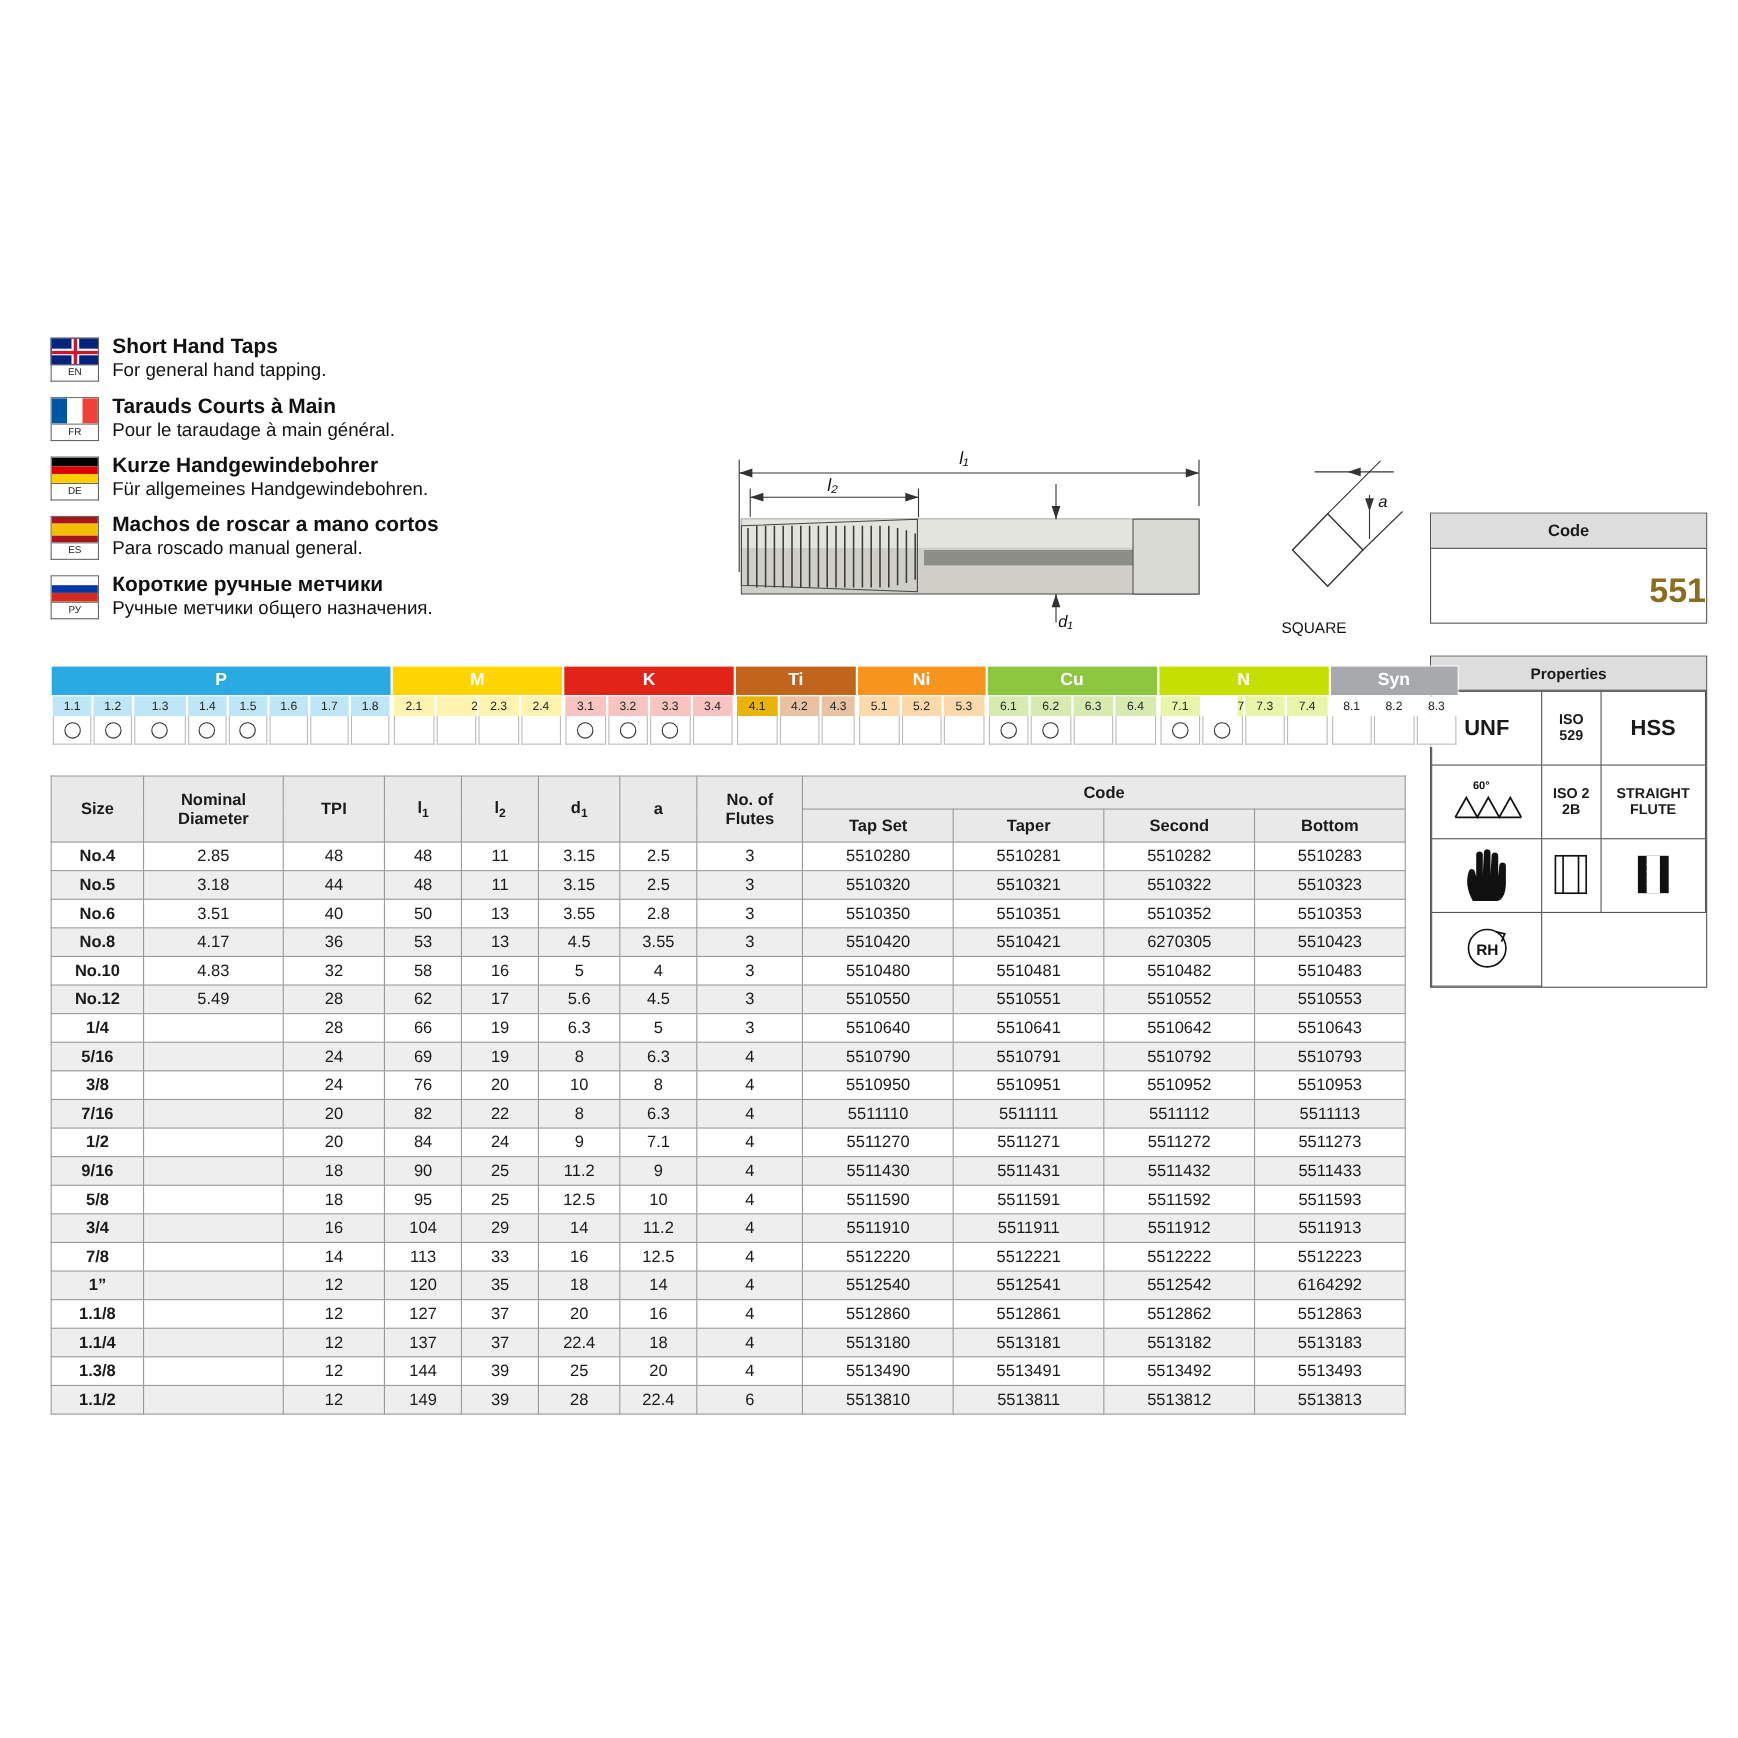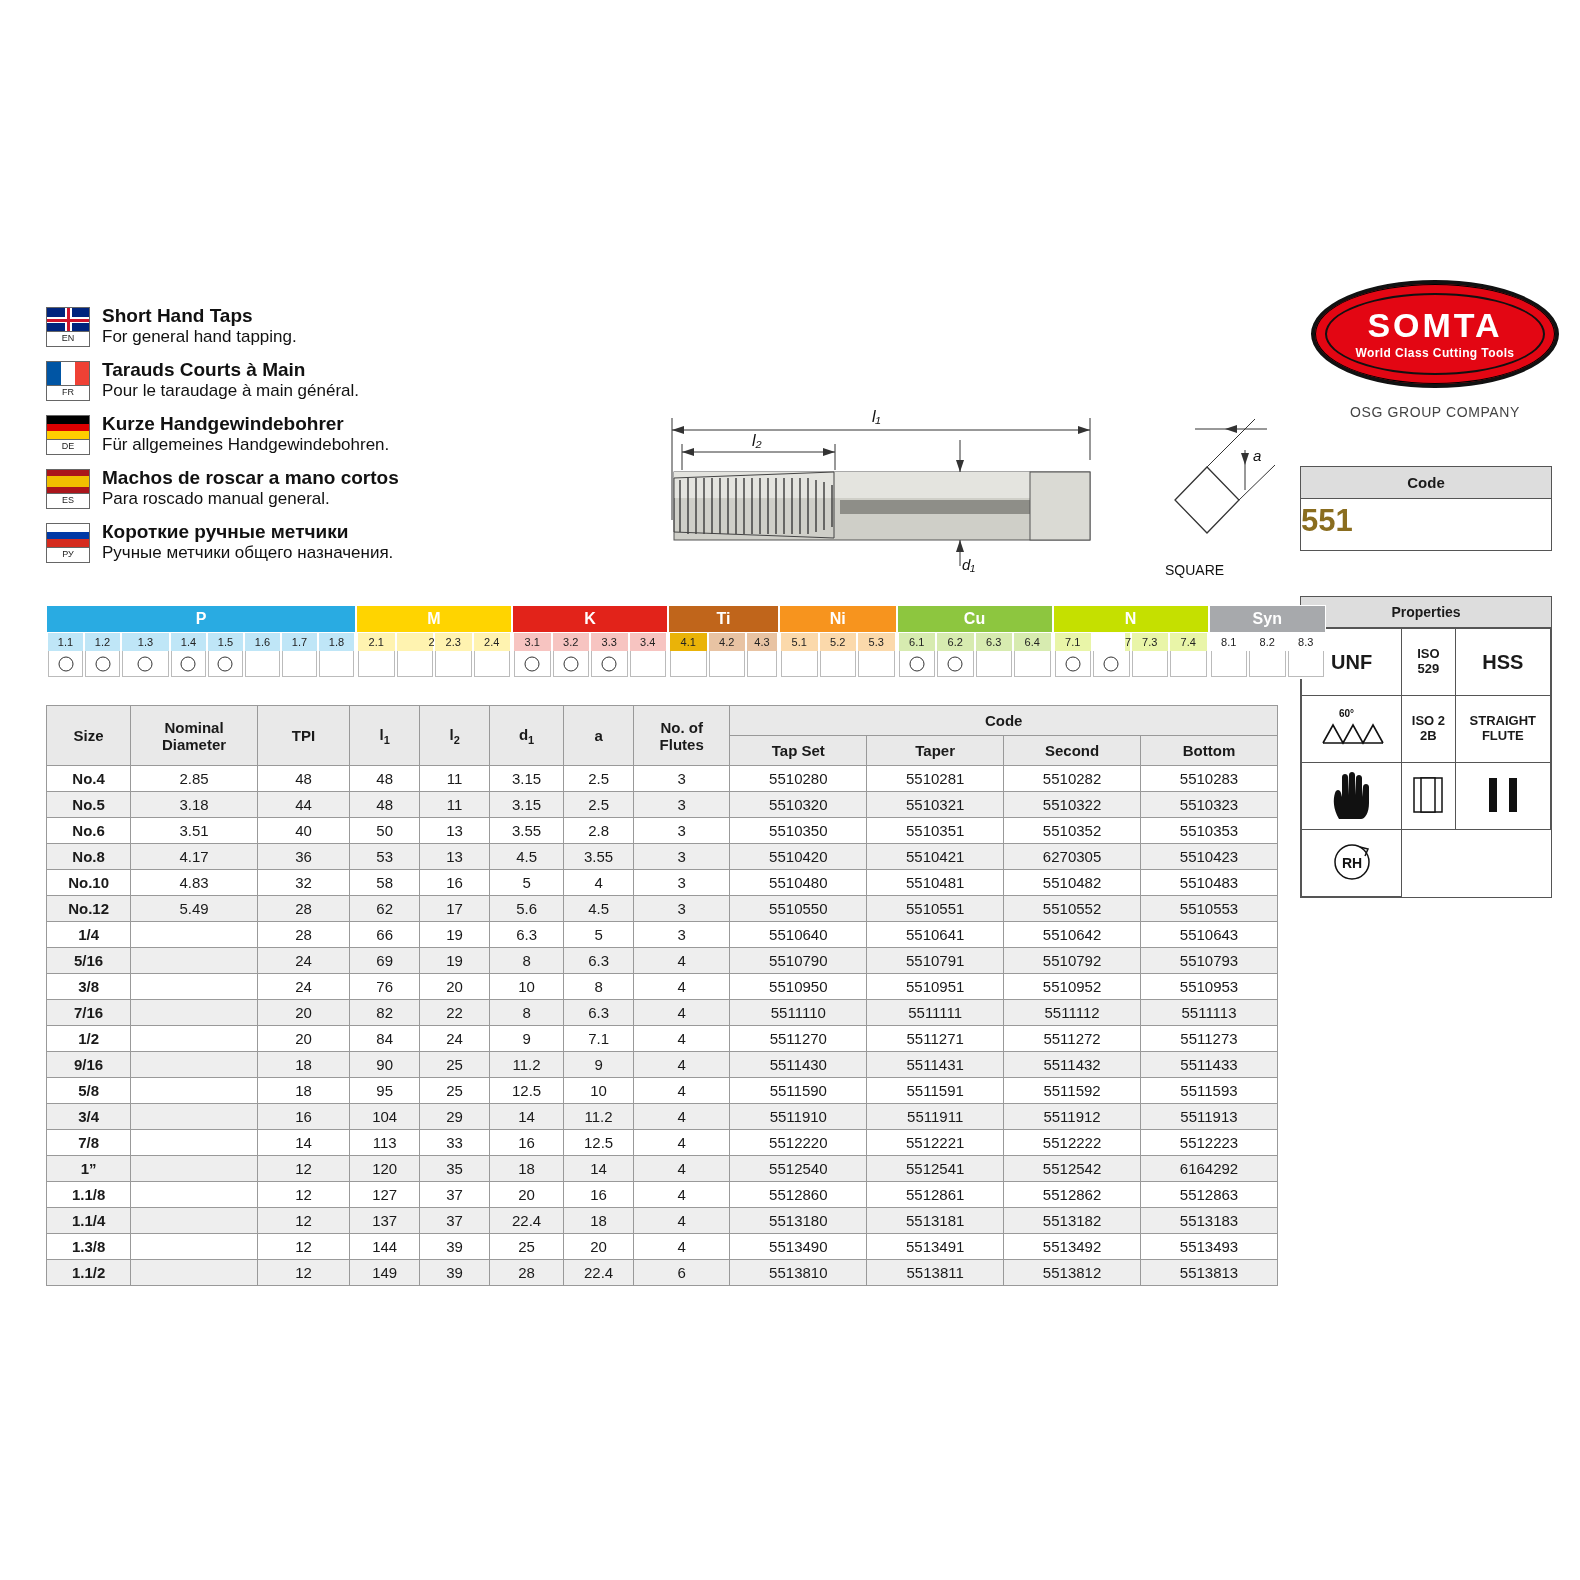--- a/index.html
+++ b/index.html
@@ -57,21 +57,21 @@
   .logo-oval{width:240px;height:100px;background:#e30613;border-radius:50%;
     border:4px solid #111;margin:0 auto;position:relative;box-shadow:0 0 0 1px #000 inset;}
   .logo-inner{position:absolute;left:10px;top:9px;right:10px;bottom:9px;border:2px solid #111;border-radius:50%;}
   .logo-somta{position:absolute;left:0;right:0;top:22px;font-size:34px;font-weight:bold;color:#fff;letter-spacing:3px;}
   .logo-tag{position:absolute;left:0;right:0;top:62px;font-size:12px;font-weight:bold;color:#fff;letter-spacing:.4px;}
   .logo-company{font-size:14px;color:#444;margin-top:16px;letter-spacing:.6px;}
 
   
   .codebox{position:absolute;left:1300px;top:466px;width:250px;border:1px solid #555;}
   .codebox .hd{background:#ddd;text-align:center;font-size:15px;font-weight:bold;padding:7px 0;border-bottom:1px solid #555;}
-  .codebox .val{text-align:left;font-size:31px;font-weight:bold;color:#8a6d1f;padding:4px 0 11px;}
+  .codebox .val{text-align:right;font-size:31px;font-weight:bold;color:#8a6d1f;padding:20px 0 11px;}
 
   
   .props{position:absolute;left:1300px;top:596px;width:250px;border:1px solid #555;}
   .props .hd{background:#ddd;text-align:center;font-size:14px;font-weight:bold;padding:7px 0;border-bottom:1px solid #555;}
   .props table{border-collapse:collapse;width:100%;}
   .props td{border:1px solid #555;text-align:center;vertical-align:middle;height:64px;font-size:14px;font-weight:bold;}
   .props td.empty{border-left:none;border-bottom:none;border-right:none;}
   .props .small{font-size:13px;font-weight:bold;line-height:1.15;}
   .unf{font-size:20px;font-weight:bold;}
 
@@ -220,28 +220,20 @@
       <line x1="104" y1="95" x2="140" y2="60" stroke="#333"></line>
       <line x1="60" y1="24" x2="132" y2="24" stroke="#333"></line>
       <polygon points="90,24 102,20 102,28" fill="#333"></polygon>
       <line x1="110" y1="45" x2="110" y2="85" stroke="#333"></line>
       <polygon points="110,60 106,48 114,48" fill="#333"></polygon>
       <text x="118" y="56" font-size="15" font-style="italic" fill="#111">a</text>
       <text x="30" y="170" font-size="14" fill="#111">SQUARE</text>
     </svg>
   </div>
 
-  <div class="logo-wrap">
-    <div class="logo-oval">
-      <div class="logo-inner"></div>
-      <div class="logo-somta">SOMTA</div>
-      <div class="logo-tag">World Class Cutting Tools</div>
-    </div>
-    <div class="logo-company">OSG GROUP COMPANY</div>
-  </div>
 
   <div class="codebox">
     <div class="hd">Code</div>
     <div class="val">551</div>
   </div>
 
   <div class="props">
     <div class="hd">Properties</div>
     <table>
       <tbody>

